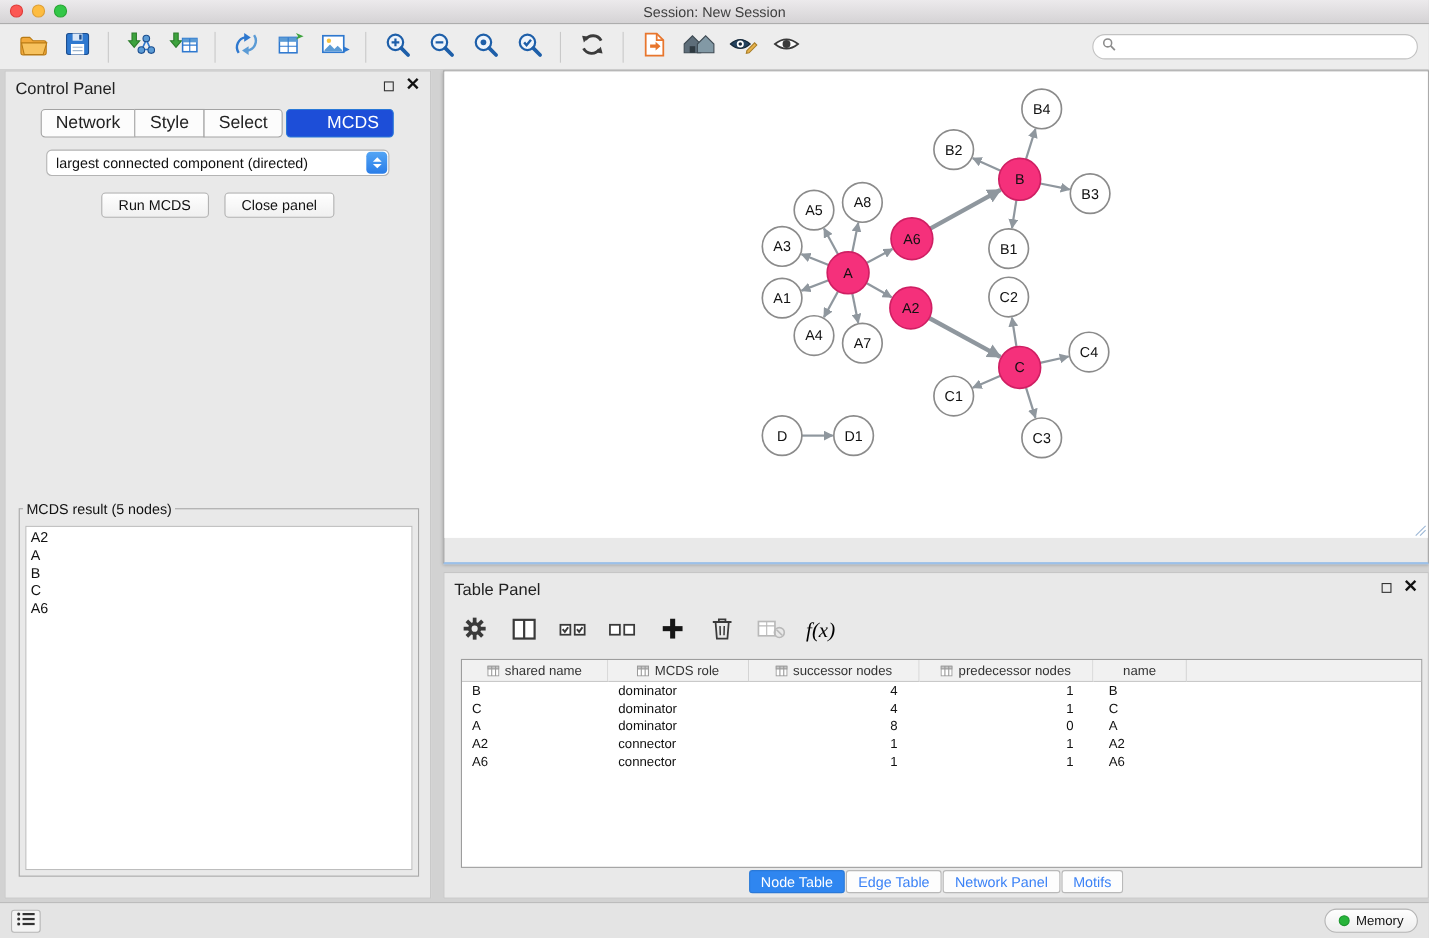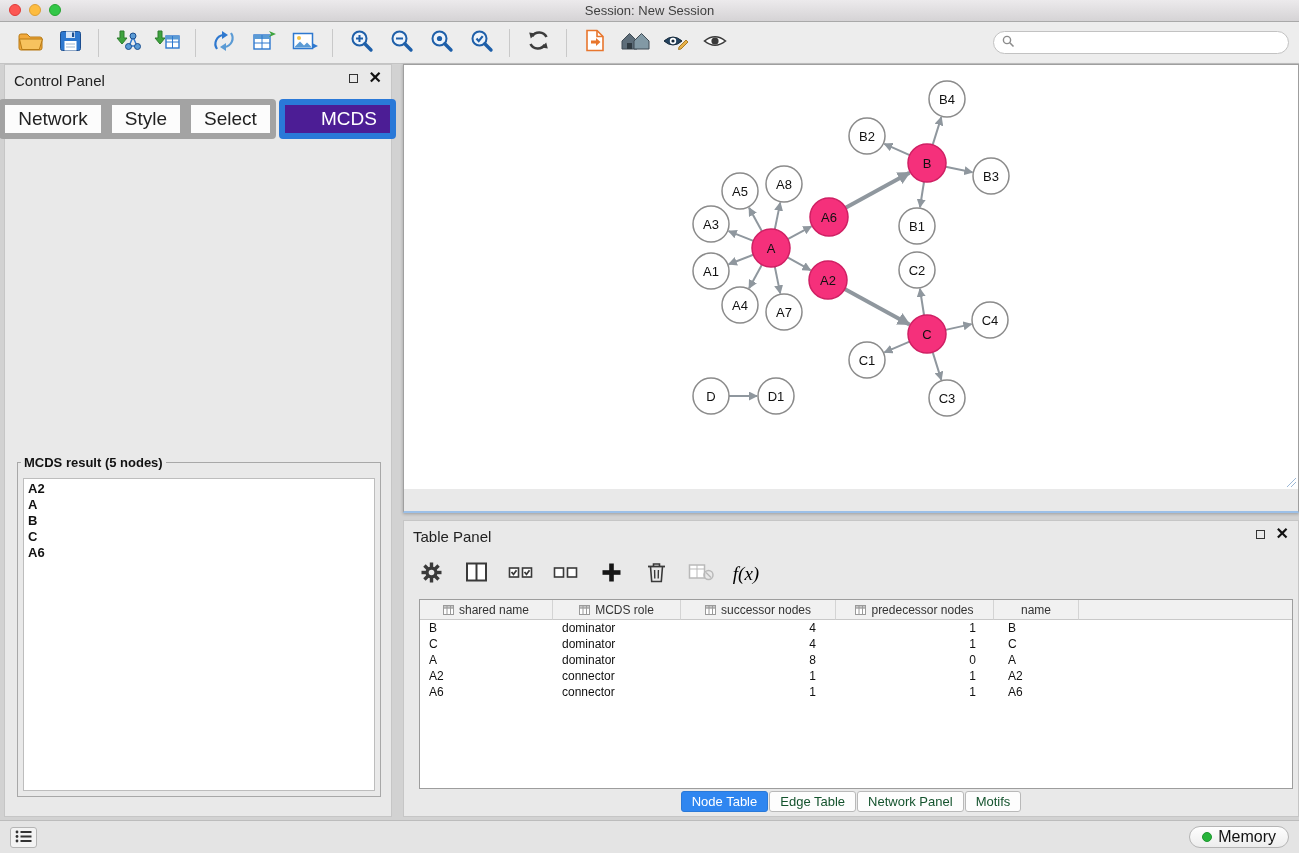--- a/index.html
+++ b/index.html
@@ -42,27 +42,27 @@
 .panel-icons { position: absolute; right: 9px; top: 8px; display: flex; gap: 11px; align-items: center; }
 .float-icon { width: 9px; height: 9px; border: 1.5px solid #333; display: inline-block; }
 .close-icon { font-size: 16px; font-weight: bold; color: #111; line-height: 10px; }
 
 .control-panel {
   position: absolute; left: 4px; top: 64px; width: 388px; height: 753px;
   background: #e9e9e9; border: 1px solid #c6c6c6;
 }
 .cp-tabs { display: flex; justify-content: center; margin-top: 8px; }
 .cp-tab {
-  border: 6px solid #a3a3a3; background: #fcfcfc; padding: 3px 13px;
-  font-size: 19px; margin-left: -1px; color: #222; cursor: default;
+  border: 1px solid #a3a3a3; background: #fcfcfc; padding: 3px 13px;
+  font-size: 16px; margin-left: -1px; color: #222; cursor: default;
 }
 .cp-tab.first { border-radius: 4px 0 0 4px; }
 .cp-tab.last-plain { border-radius: 0 4px 4px 0; }
 .cp-tab.selected {
-  background: #4c1d95; border-color: #2a79d8; color: #fff;
+  background: #1d4ed8; border-color: #2a79d8; color: #fff;
   border-radius: 4px; margin-left: 3px; padding-left: 36px;
 }
 .opt-label { text-align: center; margin-top: 24px; font-size: 13px; color: #111; }
 .dropdown {
   position: relative; margin: 11px auto 0; width: 312px; height: 24px;
   background: #fff; border: 1px solid #b4b4b4; border-radius: 5px;
   font-size: 13px; display: flex; align-items: center; padding-left: 8px; color: #111;
 }
 .dd-stepper {
   position: absolute; right: 1px; top: 1px; width: 19px; height: 20px; border-radius: 4px;
@@ -72,21 +72,20 @@
 .dd-up   { width: 0; height: 0; border-left: 4px solid transparent; border-right: 4px solid transparent; border-bottom: 4px solid #fff; }
 .dd-down { width: 0; height: 0; border-left: 4px solid transparent; border-right: 4px solid transparent; border-top: 4px solid #fff; }
 .cp-buttons { display: flex; justify-content: center; gap: 14px; margin-top: 15px; }
 .cp-btn {
   font-size: 13px; padding: 3px 15px; border: 1px solid #b3b3b3; border-radius: 4px;
   background: linear-gradient(#ffffff, #f0f0f0); color: #111; font-family: "Liberation Sans", sans-serif;
 }
 .result-box {
   position: absolute; left: 12px; top: 390px; width: 364px; height: 342px;
   border: 1px solid #a8a8a8;
-  font-weight: bold;
 }
 .result-box legend { font-size: 13px; padding: 0 3px; margin-left: 3px; color: #111; }
 .result-inner {
   position: absolute; left: 5px; right: 5px; top: 8px; bottom: 5px;
   background: #fff; border: 1px solid #bdbdbd; overflow: hidden; padding: 2px 0 0 4px;
 }
 .result-item { font-size: 13px; line-height: 16px; color: #111; }
 
 .network-window {
   position: absolute; left: 403px; top: 64px; width: 896px; height: 449px;
@@ -118,38 +117,38 @@
 .trow { height: 16px; }
 .tcell { font-size: 12px; line-height: 16px; color: #111; white-space: nowrap; overflow: hidden; }
 .c0 { padding-left: 9px; }
 .c1 { padding-left: 9px; }
 .c2 { text-align: right; padding-right: 20px; }
 .c3 { text-align: right; padding-right: 18px; }
 .c4 { padding-left: 14px; }
 .tp-tabs { position: absolute; left: 0; right: 0; top: 270px; display: flex; justify-content: center; gap: 1px; }
 .tp-tab {
   font-size: 13px; padding: 2px 10px; border: 1px solid #b9b9b9; border-radius: 3px;
-  background: #fdfdfd; color: #14532d; cursor: default;
+  background: #fdfdfd; color: #3b82f6; cursor: default;
 }
 .tp-tab.selected { background: #2f86f0; border-color: #2a79d8; color: #fff; }
 
 .statusbar {
   position: absolute; left: 0; bottom: 0; width: 100%; height: 33px;
   background: #e4e4e4; border-top: 1px solid #bcbcbc;
 }
 .sb-left-btn {
   position: absolute; left: 10px; top: 6px; width: 27px; height: 21px;
   border: 1px solid #b5b5b5; border-radius: 3px; background: #f3f3f3;
   display: flex; align-items: center; justify-content: center;
 }
 .memory-btn {
   position: absolute; right: 10px; top: 5px; height: 22px;
   border: 1px solid #b5b5b5; border-radius: 11px;
   background: linear-gradient(#fefefe, #ededed);
-  display: flex; align-items: center; gap: 6px; padding: 0 12px; font-size: 16px; color: #111;
+  display: flex; align-items: center; gap: 6px; padding: 0 12px; font-size: 12px; color: #111;
 }
 .mem-dot { width: 10px; height: 10px; border-radius: 50%; background: #27b43a; border: 1px solid #1e9630; }
 </style>
 </head>
 <body>
 
 <div class="titlebar">
   <div class="traffic">
     <span class="dot red"></span>
     <span class="dot yellow"></span>
@@ -305,20 +304,31 @@
     <span class="panel-icons">
       <span class="float-icon"></span>
       <span class="close-icon">✕</span>
     </span>
   </div>
   <div class="cp-tabs">
     <span class="cp-tab first">Network</span>
     <span class="cp-tab">Style</span>
     <span class="cp-tab last-plain">Select</span>
     <span class="cp-tab selected">MCDS</span>
+  </div>
+  <div class="dropdown">
+    <span>largest connected component (directed)</span>
+    <span class="dd-stepper">
+        <span class="dd-up"></span>
+        <span class="dd-down"></span>
+      </span>
+  </div>
+  <div class="cp-buttons">
+    <button class="cp-btn">Run MCDS</button>
+    <button class="cp-btn">Close panel</button>
   </div>
   <fieldset class="result-box">
     <legend>MCDS result (5 nodes)</legend>
     <div class="result-inner">
         <div class="result-item">A2</div>
         <div class="result-item">A</div>
         <div class="result-item">B</div>
         <div class="result-item">C</div>
         <div class="result-item">A6</div>
       </div>

